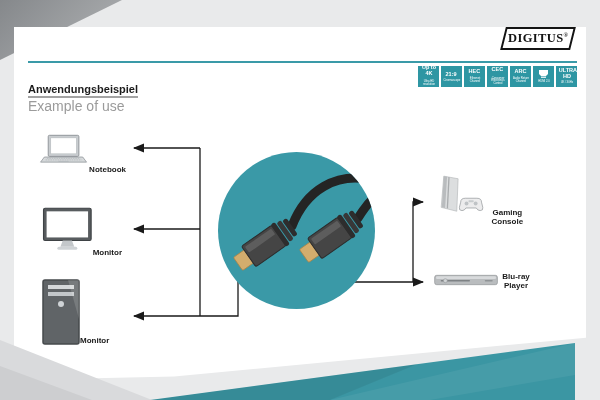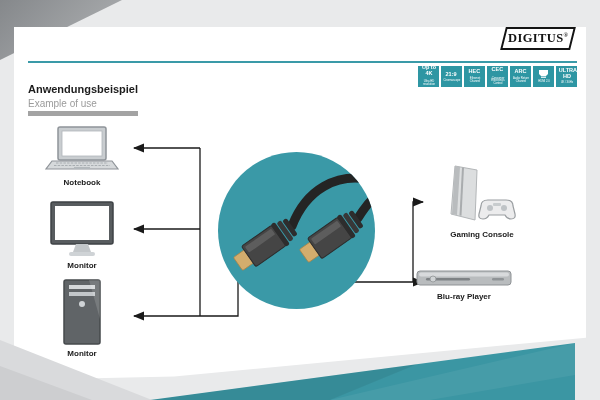--- a/index.html
+++ b/index.html
@@ -35,25 +35,25 @@
   .logo-text sup{font-size:6px;}
   
   .badges{position:absolute;left:418px;top:66px;display:flex;gap:2px;}
   .badge{width:21px;height:21px;background:#2e96a3;color:#fff;display:flex;flex-direction:column;
          align-items:center;justify-content:center;overflow:hidden;text-align:center;}
   .badge-main{font-size:6px;font-weight:bold;line-height:1;transform:scale(0.92);white-space:nowrap;}
   .badge-main.wrap{white-space:normal;width:18px;line-height:0.95;}
   .badge-sub{font-size:5px;line-height:1;transform:scale(0.55);width:34px;margin-top:1px;}
   
   .h-de{position:absolute;left:28px;top:83px;font-size:11px;font-weight:bold;color:#1c1c1c;
-        border-bottom:5px solid #a3a3a3;padding-bottom:16px;}
-  .h-en{position:absolute;left:28px;top:98px;font-size:10px;color:#9b9b9b;}
+        border-bottom:2px solid #a3a3a3;padding-bottom:1px;}
+  .h-en{position:absolute;left:28px;top:98px;font-size:14px;color:#9b9b9b;}
   
   .connectors{position:absolute;left:0;top:0;width:600px;height:400px;}
-  .device{position:absolute;display:flex;flex-direction:column;align-items:center;}
+  .device{position:absolute;display:flex;flex-direction:row;align-items:flex-end;}
   .device-label{font-size:8px;font-weight:bold;color:#1a1a1a;margin-top:4px;text-align:center;}
   .circle{position:absolute;left:218px;top:152px;width:157px;height:157px;border-radius:50%;
           background:#3a99a7;overflow:hidden;}
 </style>
 </head>
 <body>
 
 <div class="stage">
 
   <div class="corner-tl"></div>
@@ -190,21 +190,21 @@
       <g>
         <path d="M38,42 q0,-6 7,-6 h18 q7,0 7,6 l2,8 q1,5 -4,5 q-4,0 -6,-4 h-16 q-2,4 -6,4 q-5,0 -4,-5 Z" fill="#ececed" stroke="#9a9ea1" stroke-width="1.2"></path>
         <circle cx="47" cy="44" r="3" fill="#bfc3c6"></circle>
         <circle cx="61" cy="44" r="3" fill="#bfc3c6"></circle>
         <rect x="50" y="39" width="8" height="3" rx="1" fill="#c8ccce"></rect>
       </g>
     </svg>
     <div class="device-label">Gaming Console</div>
   </div>
 
-  <div class="device" style="left:414px;top:268px;width:100px;">
+  <div class="device" style="left:434px;top:268px;width:100px;">
     <svg width="96" height="20" viewBox="0 0 96 20">
       <rect x="1" y="3" width="94" height="14" rx="3" fill="#b9bcbe" stroke="#8f9396" stroke-width="1"></rect>
       <rect x="3" y="4.5" width="90" height="4" rx="2" fill="#d8dadc"></rect>
       <rect x="10" y="10" width="44" height="2.4" rx="1.2" fill="#7e8285"></rect>
       <circle cx="17" cy="11" r="3" fill="#d0d3d5" stroke="#8f9396" stroke-width="0.8"></circle>
       <rect x="76" y="10" width="12" height="2.4" rx="1.2" fill="#8f9396"></rect>
     </svg>
     <div class="device-label">Blu-ray Player</div>
   </div>
 

